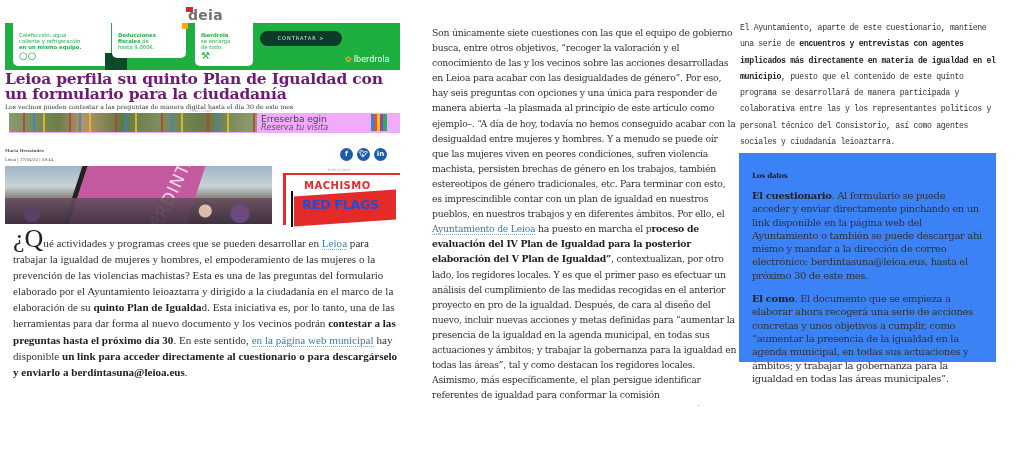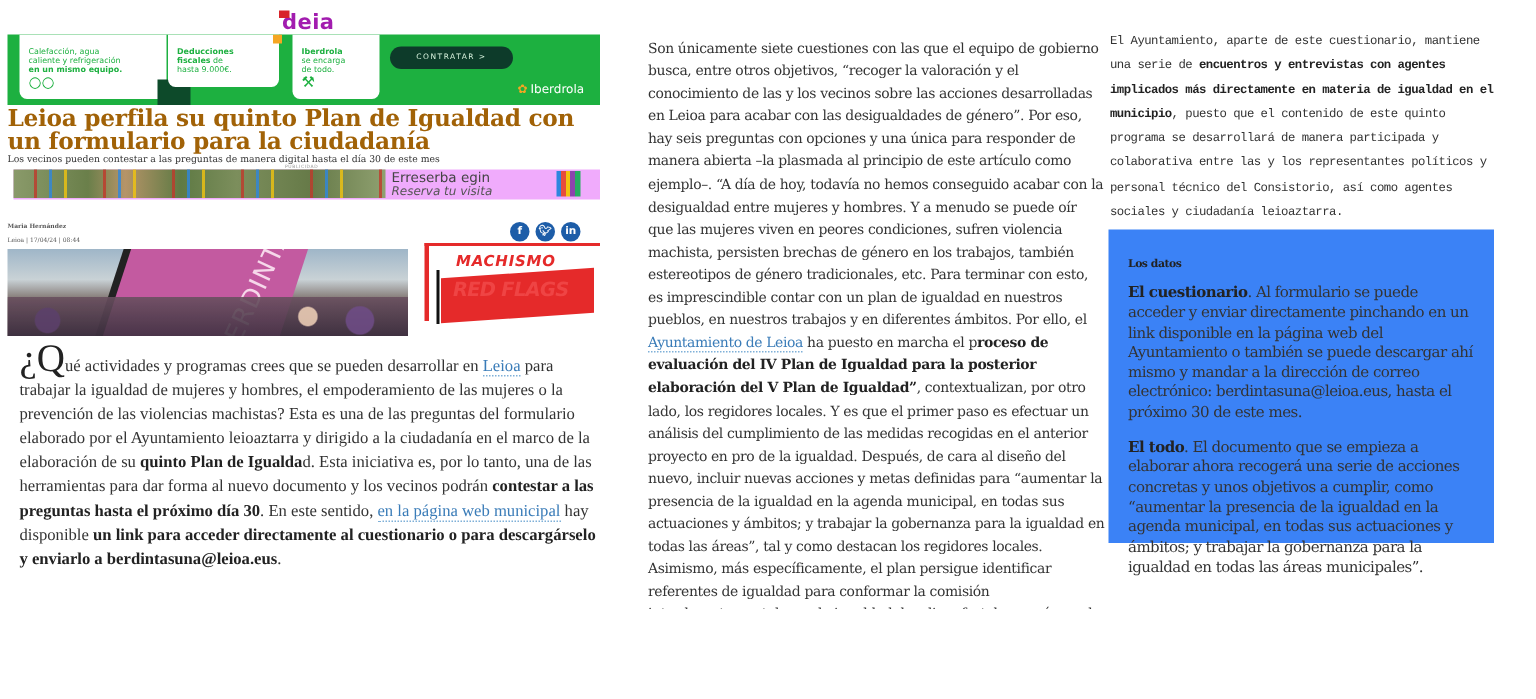--- a/index.html
+++ b/index.html
@@ -2,37 +2,37 @@
 <html><head>
 <meta charset="utf-8">
 <style>
   * { box-sizing: border-box; margin: 0; padding: 0; }
   html, body { width: 1024px; height: 466px; background: #ffffff; overflow: hidden; }
   body { position: relative; font-family: "DejaVu Serif", serif; color: #333; }
 
   
   #col1 { position: absolute; left: 0; top: 0; width: 400px; height: 466px; overflow: hidden; }
   .logo-bar { position: absolute; left: 0; top: 0; width: 400px; height: 22px; }
-  .logo { position: absolute; left: 188px; top: 7px; font-family: "DejaVu Sans", sans-serif; font-weight: bold; font-size: 14px; color: #a21caf; letter-spacing: 0.3px; }
+  .logo { position: absolute; left: 188px; top: 7px; font-family: "DejaVu Sans", sans-serif; font-weight: bold; font-size: 14px; color: #737373; letter-spacing: 0.3px; }
   .logo .tick { position: absolute; left: -2px; top: 0px; width: 7px; height: 5px; background: #d8232a; }
 
   .ad-banner { position: absolute; left: 5px; top: 23px; width: 395px; height: 47px; background: #1db040; overflow: hidden; }
   .ad-card { position: absolute; top: 0; height: 43px; background: #fff; border-radius: 0 0 5px 5px; padding: 9px 0 0 6px; font-family: "DejaVu Sans", sans-serif; font-size: 5.3px; line-height: 6px; color: #1db040; }
   .ad-card b { color: #1db040; font-weight: bold; }
   .ad-card.c1 { left: 8px; width: 98px; }
   .ad-card.c2 { left: 107px; width: 74px; top: 0; height: 35px; }
   .ad-card.c3 { left: 190px; width: 58px; }
   .ad-dark { position: absolute; left: 100px; top: 30px; width: 22px; height: 17px; background: #0d4a2a; }
   .ad-orange { position: absolute; left: 177px; top: 0; width: 6px; height: 6px; background: #f5a623; }
   .ad-icon { font-size: 10px; color: #1db040; margin-top: 3px; }
   .ad-cta { position: absolute; left: 255px; top: 8px; width: 82px; height: 15px; background: #0d3b2a; border-radius: 8px; color: #d6f0dc; font-family: "DejaVu Sans", sans-serif; font-size: 5px; letter-spacing: 1px; text-align: center; line-height: 15px; }
   .ad-brand { position: absolute; left: 340px; top: 32px; font-family: "DejaVu Sans", sans-serif; font-size: 8px; color: #fff; white-space: nowrap; }
   .ad-brand .leaf { color: #f5a623; margin-right: 2px; }
 
-  .headline { position: absolute; left: 5px; top: 71px; width: 395px; font-family: "DejaVu Serif", serif; font-weight: bold; font-size: 15.5px; line-height: 15px; color: #a16207; letter-spacing: -0.2px; }
+  .headline { position: absolute; left: 5px; top: 71px; width: 395px; font-family: "DejaVu Serif", serif; font-weight: bold; font-size: 15.5px; line-height: 15px; color: #701a75; letter-spacing: -0.2px; }
   .subhead { position: absolute; left: 5px; top: 103px; width: 395px; font-size: 6.2px; color: #333; white-space: nowrap; }
   .pub-label { position: absolute; font-family: "DejaVu Sans", sans-serif; font-size: 3px; color: #999; letter-spacing: 0.4px; }
   .pub-1 { left: 190px; top: 109px; }
   .pub-2 { left: 328px; top: 168px; }
 
   .ad2 { position: absolute; left: 9px; top: 113px; width: 391px; height: 20px; background: #f0abfc; }
   .ad2-photo { position: absolute; left: 0; top: 0; width: 248px; height: 19px;
     background: linear-gradient(90deg, #8a9a6a 0%, #6a7f4a 20%, #b69468 30%, #5f7a44 45%, #7c8e5c 60%, #667a48 80%, #8fa070 100%); }
   .ad2-stripes { position: absolute; left: 0; top: 0; width: 248px; height: 19px;
     background: repeating-linear-gradient(90deg, transparent 0 14px, #c0392b 14px 16px, transparent 16px 24px, #2e86de 24px 26px, transparent 26px 34px, #f1c40f 34px 36px, transparent 36px 46px); opacity: 0.8; }
@@ -47,24 +47,24 @@
   .soc-fb { left: 340px; } .soc-tw { left: 357px; } .soc-in { left: 374px; }
 
   .photo { position: absolute; left: 5px; top: 166px; width: 267px; height: 58px; overflow: hidden;
     background: linear-gradient(180deg, #9fb6c8 0%, #c9d2d6 35%, #7a6d68 60%, #4b3a45 100%); }
   .photo .flag { position: absolute; left: 70px; top: -8px; width: 120px; height: 80px; background: #c35aa0; transform: skewX(-18deg); }
   .photo .flag-txt { position: absolute; left: 118px; top: 20px; font-family: "DejaVu Sans", sans-serif; color: #f6d8ea; font-size: 17px; letter-spacing: 1px; transform: rotate(-65deg); }
   .photo .pole { position: absolute; left: 68px; top: 0; width: 5px; height: 58px; background: #222; transform: skewX(-18deg); }
   .photo .crowd { position: absolute; left: 0; bottom: 0; width: 267px; height: 26px;
     background: radial-gradient(circle at 10% 60%, #5a3f6a 8px, transparent 9px), radial-gradient(circle at 75% 50%, #e8c9b3 6px, transparent 7px), radial-gradient(circle at 88% 60%, #6c4a84 9px, transparent 10px), linear-gradient(180deg, #6a5060, #3e3040); opacity: 0.9; }
 
-  .ad3 { position: absolute; left: 283px; top: 162px; width: 117px; height: 52px; background: #fff; border-left: 3px solid #e52a2a; border-top: 2px solid #e52a2a; font-style: italic; }
+  .ad3 { position: absolute; left: 283px; top: 173px; width: 117px; height: 52px; background: #fff; border-left: 3px solid #e52a2a; border-top: 2px solid #e52a2a; }
   .ad3-t1 { position: absolute; left: 18px; top: 5px; font-family: "DejaVu Sans", sans-serif; font-weight: bold; font-size: 10px; color: #e52a2a; letter-spacing: 0.5px; }
   .ad3-flag { position: absolute; left: 8px; top: 18px; width: 102px; height: 30px; background: #e52a2a; transform: skewY(-4deg); }
-  .ad3-t2 { position: absolute; left: 16px; top: 22px; font-family: "DejaVu Sans", sans-serif; font-weight: bold; font-size: 13px; color: #ef4444; letter-spacing: -0.5px; }
+  .ad3-t2 { position: absolute; left: 16px; top: 22px; font-family: "DejaVu Sans", sans-serif; font-weight: bold; font-size: 13px; color: #1d4ed8; letter-spacing: -0.5px; }
   .ad3-pole { position: absolute; left: 5px; top: 16px; width: 2px; height: 36px; background: #111; }
 
   .body1 { position: absolute; left: 13px; top: 231px; width: 385px; font-family: Liberation Serif, serif; font-size: 11.1px; line-height: 16.1px; color: #333; }
   .dropcap { font-size: 26px; line-height: 16px; color: #222; font-weight: normal; }
   .body1 b, .body2 b { color: #222; }
   a.link { color: #3a7cb8; text-decoration: none; border-bottom: 1px dotted #7fb0d8; }
 
   
   #col2 { position: absolute; left: 410px; top: 0; width: 320px; height: 406px; overflow: hidden; margin-left: 14px; }
   .body2 { position: absolute; left: 8px; top: 25px; width: 305px; font-family: "DejaVu Serif", serif; font-size: 9.3px; line-height: 15.1px; color: #333; letter-spacing: -0.25px; }
@@ -155,15 +155,15 @@
   </div>
 </div>
 
 <div id="col3">
   <div class="body3">
     <span>El Ayuntamiento, aparte de este cuestionario, mantiene una serie de </span><b>encuentros y entrevistas con agentes implicados más directamente en materia de igualdad en el municipio</b><span>, puesto que el contenido de este quinto programa se desarrollará de manera participada y colaborativa entre las y los representantes políticos y personal técnico del Consistorio, así como agentes sociales y ciudadanía leioaztarra.</span>
   </div>
   <div class="databox">
     <h4>Los datos</h4>
     <p><b>El cuestionario</b><span>. Al formulario se puede acceder y enviar directamente pinchando en un link disponible en la página web del Ayuntamiento o también se puede descargar ahí mismo y mandar a la dirección de correo electrónico: berdintasuna@leioa.eus, hasta el próximo 30 de este mes.</span></p>
-    <p><b>El todo</b><span>. El documento que se empieza a elaborar ahora recogerá una serie de acciones concretas y unos objetivos a cumplir, como “aumentar la presencia de la igualdad en la agenda municipal, en todas sus actuaciones y ámbitos; y trabajar la gobernanza para la igualdad en todas las áreas municipales”.</span></p>
+    <p><b>El como</b><span>. El documento que se empieza a elaborar ahora recogerá una serie de acciones concretas y unos objetivos a cumplir, como “aumentar la presencia de la igualdad en la agenda municipal, en todas sus actuaciones y ámbitos; y trabajar la gobernanza para la igualdad en todas las áreas municipales”.</span></p>
   </div>
 </div>
 
 </body></html>

